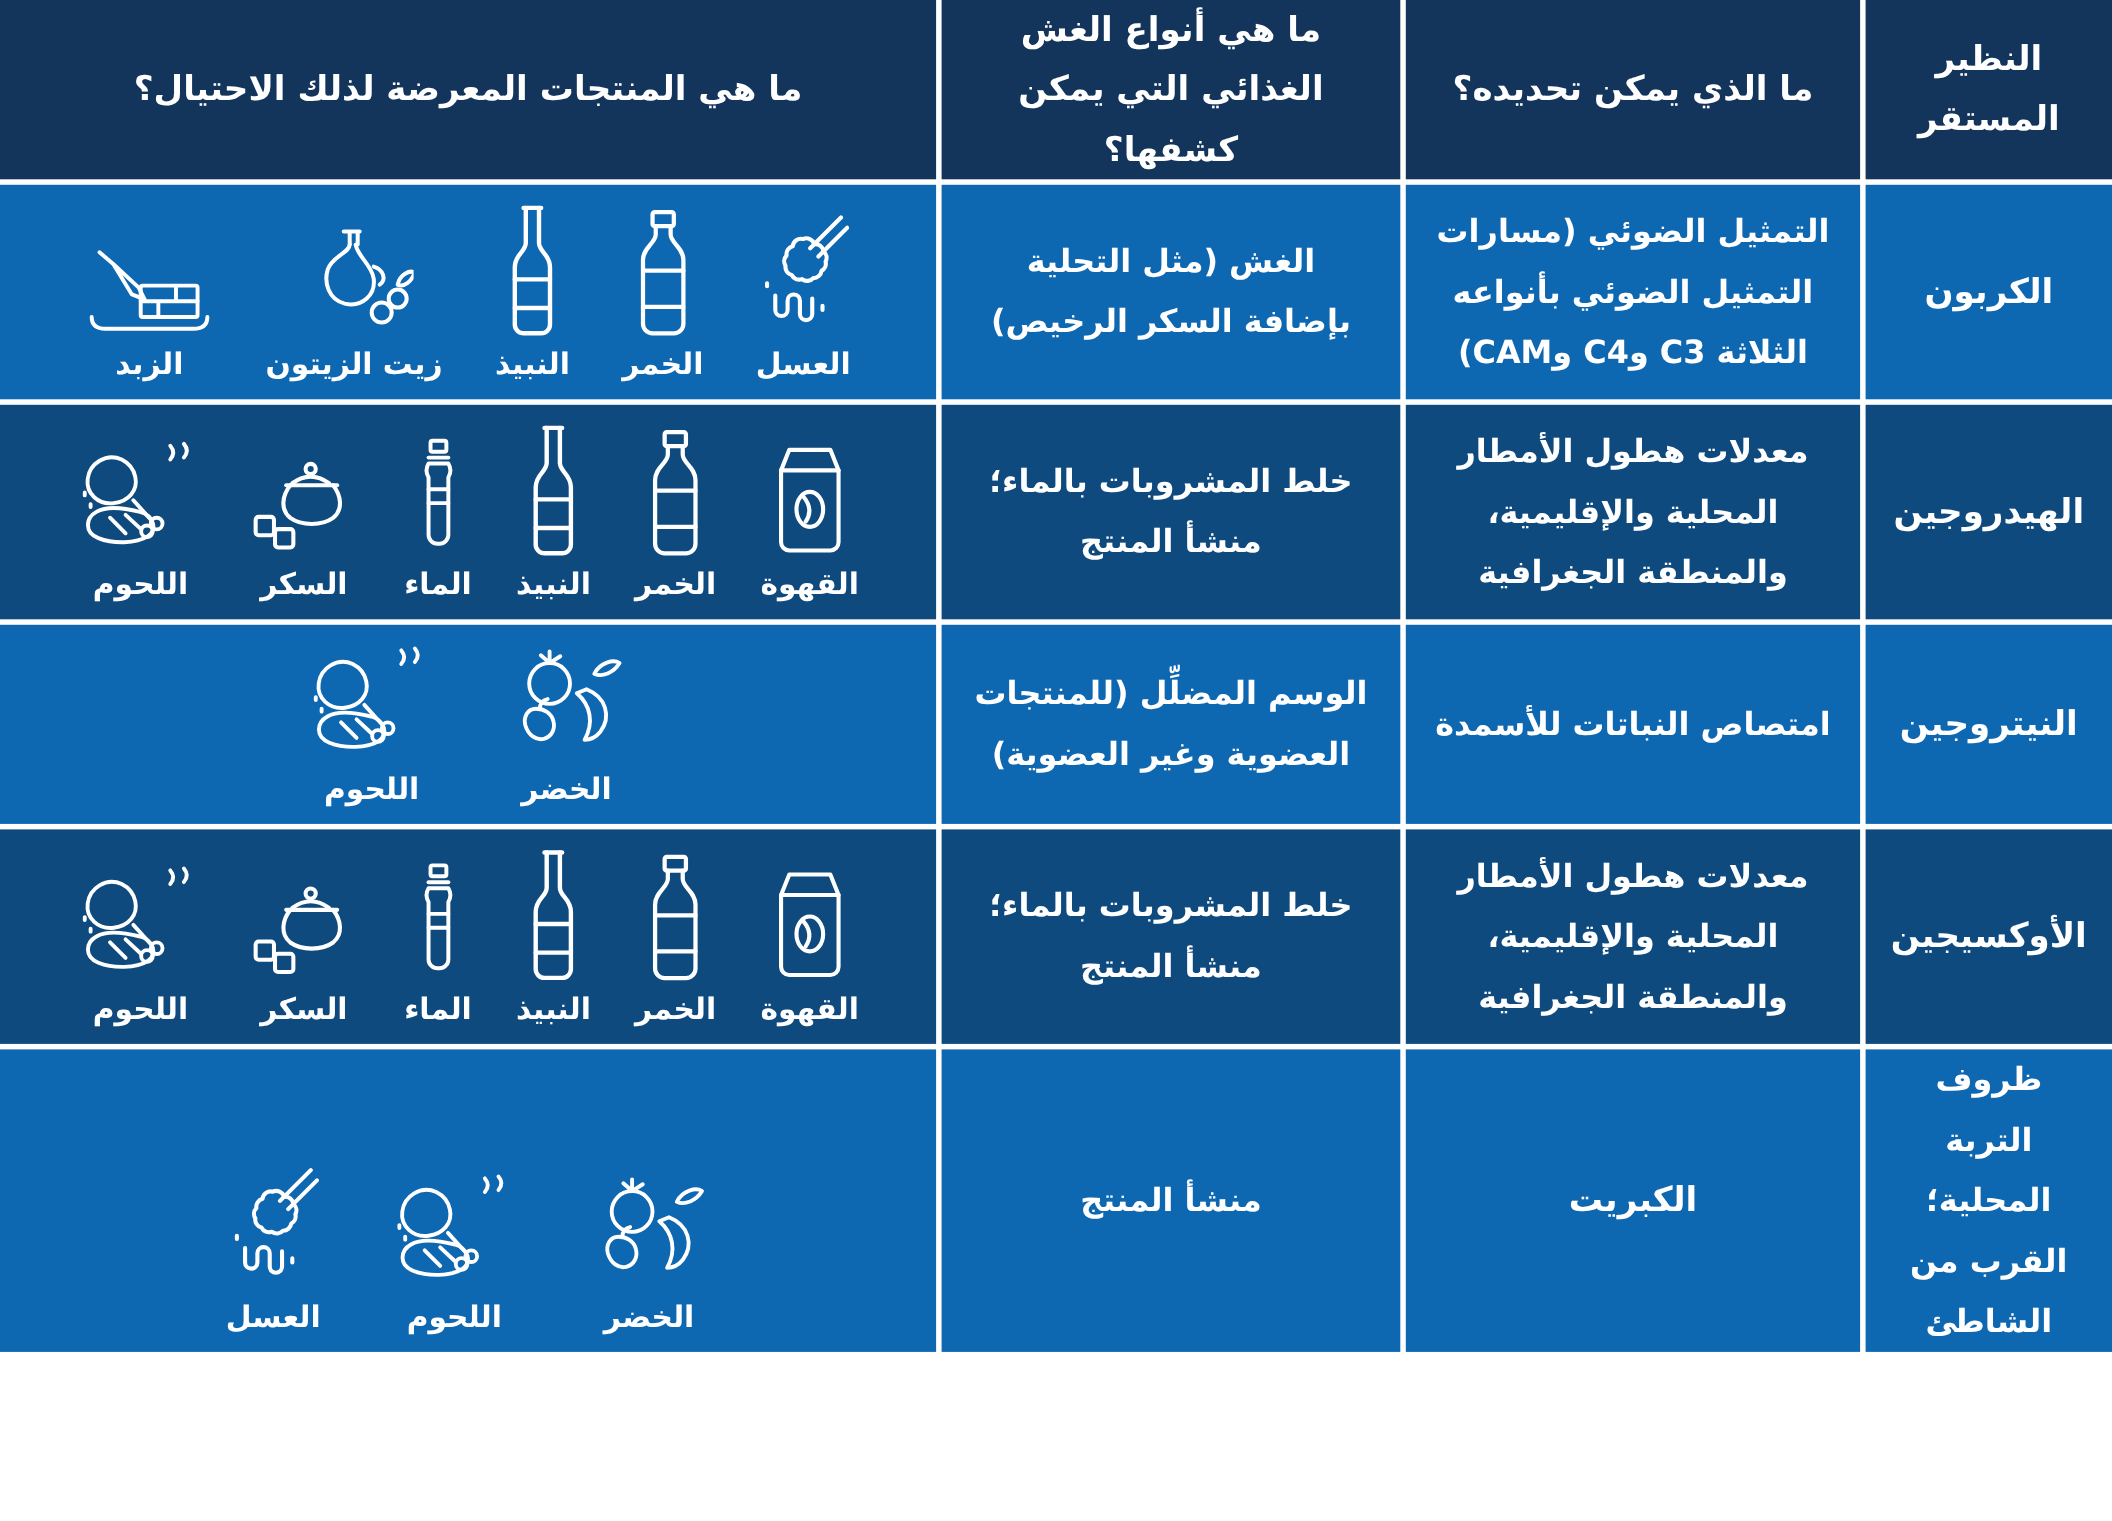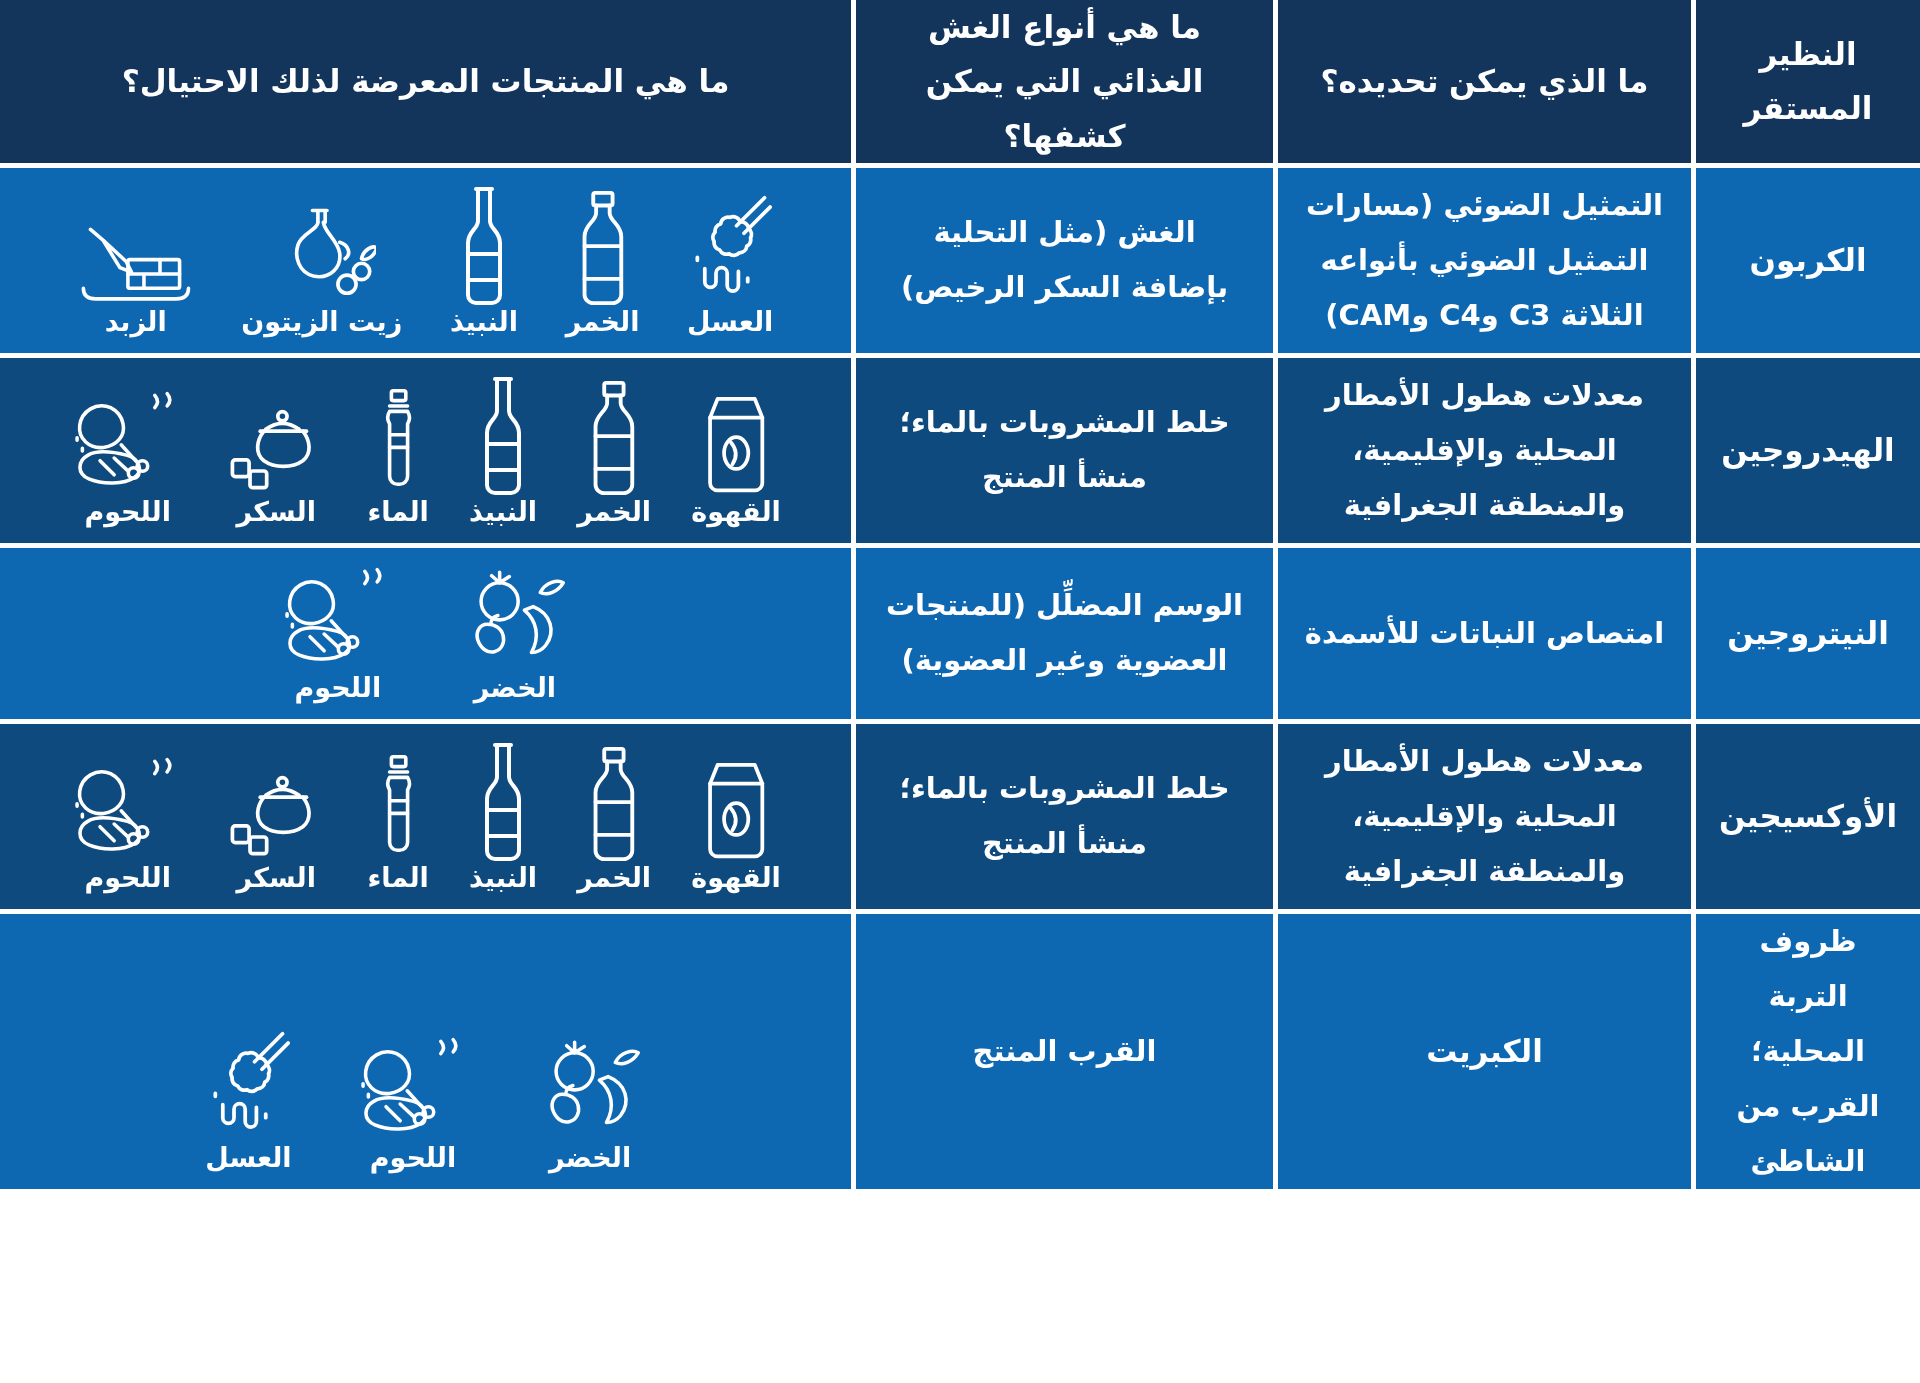--- a/index.html
+++ b/index.html
@@ -46,21 +46,21 @@
   .products-cell.spread{justify-content:space-evenly;}
   .products-cell.clustered{justify-content:center;gap:64px;}
   .product{
     display:flex;
     flex-direction:column;
     align-items:center;
   }
   .p-icon{display:flex;align-items:flex-end;justify-content:center;}
   .p-icon svg{display:block;}
   .p-icon svg *{fill:none;stroke:#fff;stroke-width:4;stroke-linecap:round;stroke-linejoin:round;}
-  .p-label{font-size:27px;white-space:nowrap;}
+  .p-label{font-size:27px;margin-top:10px;white-space:nowrap;}
   .i-honey svg{height:112px;}
   .i-liquor svg{height:116px;}
   .i-wine svg{height:120px;}
   .i-olive-oil svg{height:100px;}
   .i-butter svg{height:82px;}
   .i-meat svg{height:106px;}
   .i-sugar svg{height:88px;}
   .i-water svg{height:108px;}
   .i-coffee svg{height:112px;}
   .i-veg svg{height:106px;}
@@ -354,21 +354,21 @@
       </div>
     </div>
 
   <div class="cell light text-cell">
     <span>ظروف التربة المحلية؛ القرب من الشاطئ</span>
   </div>
   <div class="cell light isotope-cell">
     <span>الكبريت</span>
   </div>
   <div class="cell light text-cell">
-    <span>القرب المنتج</span>
+    <span>منشأ المنتج</span>
   </div>
   <div class="cell light products-cell clustered">
       <div class="product">
         <div class="p-icon i-veg">
           <svg viewBox="0 0 126 120">
             <circle cx="46" cy="40" r="21"></circle>
             <path d="M46 19 v-12 M46 19 l-9 -8 M46 19 l11 -7"></path>
             <path d="M32 66 c-9 0 -13 9 -11 17 c3 10 11 16 19 14 c8 -2 12 -10 10 -18 c-2 -9 -10 -13 -18 -13 Z"></path>
             <path d="M36 66 q0 -8 8 -10"></path>
             <path d="M84 46 c20 8 26 28 14 44 c-4 5 -10 8 -16 8 c10 -18 6 -36 -8 -48 Z"></path>

